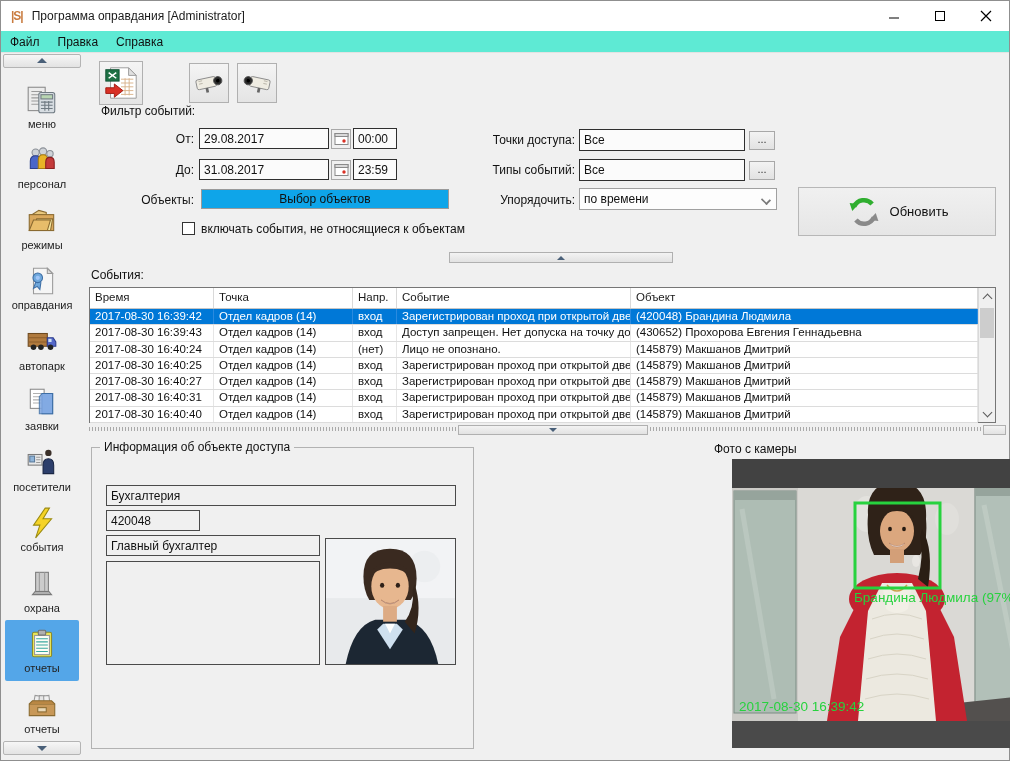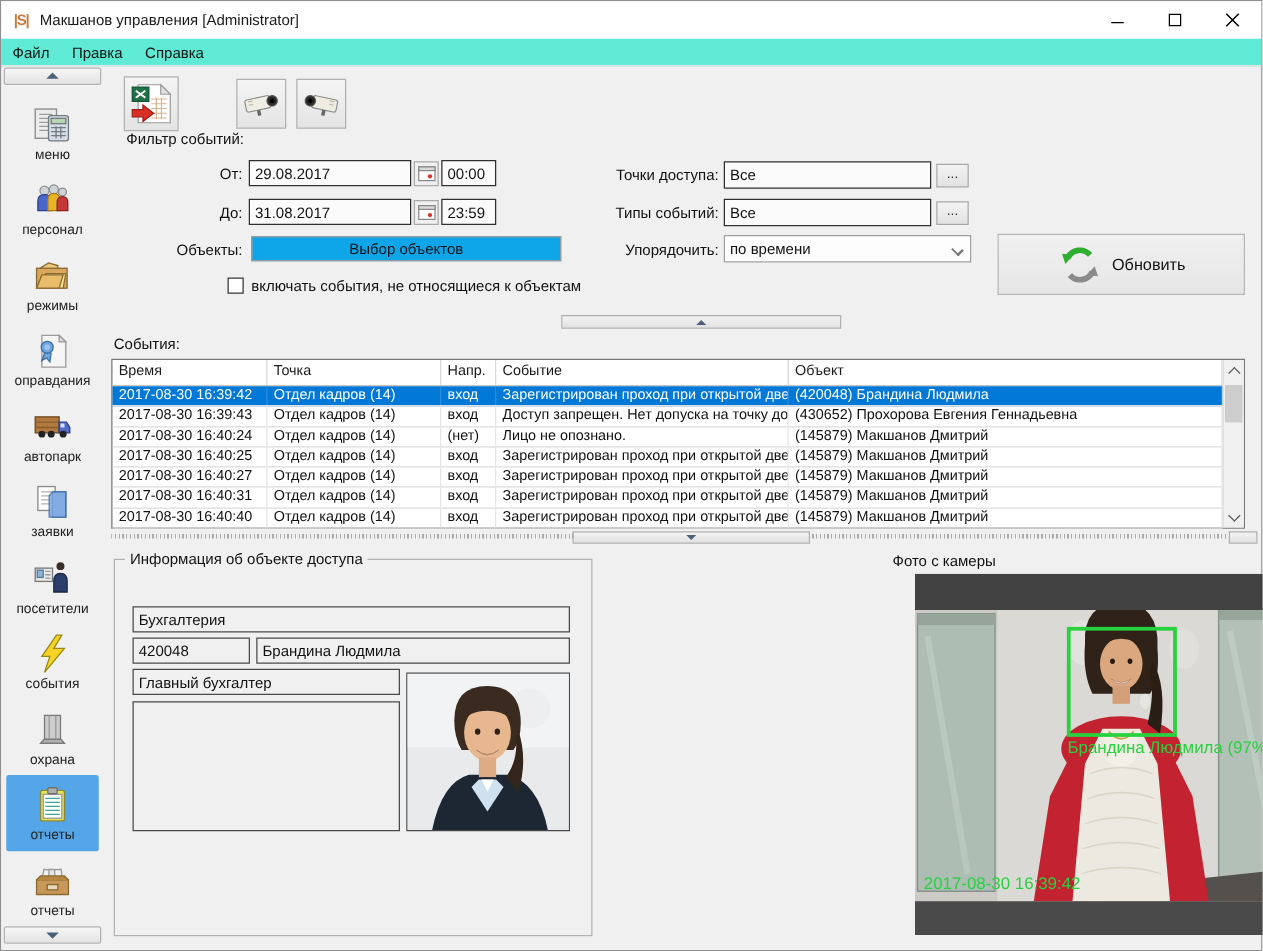--- a/index.html
+++ b/index.html
@@ -84,21 +84,21 @@
 
   svg text { font-family:"Liberation Sans", sans-serif; }
 </style>
 </head>
 <body>
 
 <div class="window">
 
   <div class="titlebar">
     <span class="app-icon">|S|</span>
-    <span class="win-title">Макшанов управления [Administrator]</span>
+    <span class="win-title">Программа оправдания [Administrator]</span>
     <div class="win-controls">
       <div class="win-btn">
         <svg width="12" height="12">
             <line x1="1" y1="8" x2="11" y2="8" stroke="#000" stroke-width="1"></line>
           </svg>
       </div>
       <div class="win-btn">
         <svg width="12" height="12">
             <rect x="1.5" y="1.5" width="9" height="9" fill="none" stroke="#000" stroke-width="1"></rect>
           </svg>
@@ -408,21 +408,20 @@
   <div class="dotted" style="left:88px; top:424px; width:917px;"></div>
   <div class="split-btn" style="left:457px; top:424px; width:190px; height:10px;">
     <span class="tri-down" style="border-left-width:4px;border-right-width:4px;border-top-width:4px;"></span>
   </div>
   <div class="split-btn" style="left:982px; top:424px; width:23px; height:10px;"></div>
 
   <div class="groupbox">
     <span class="legend">Информация об объекте доступа</span>
     <div class="ibox" style="left:14px; top:37px; width:350px; height:21px;">Бухгалтерия</div>
     <div class="ibox" style="left:14px; top:62px; width:94px; height:21px;">420048</div>
-    <div class="ibox" style="left:113px; top:62px; width:251px; height:21px;">Брандина Людмила</div>
     <div class="ibox" style="left:14px; top:87px; width:214px; height:21px;">Главный бухгалтер</div>
     <div class="ibox" style="left:14px; top:113px; width:214px; height:104px;"></div>
     <div class="portrait">
       <svg viewBox="0 0 131 127" preserveAspectRatio="none">
         <rect width="131" height="127" fill="#e8eaec"></rect>
         <rect width="131" height="60" fill="#f2f3f5"></rect>
         <circle cx="100" cy="28" r="16" fill="#eceef0"></circle>
         <path d="M20 127 Q28 88 50 82 L81 82 Q106 88 114 127 Z" fill="#1c2733"></path>
         <path d="M52 92 L65 112 L78 92 L72 86 L58 86 Z" fill="#cfe0ef"></path>
         <path d="M60 86 L65 96 L70 86 Z" fill="#fff"></path>

